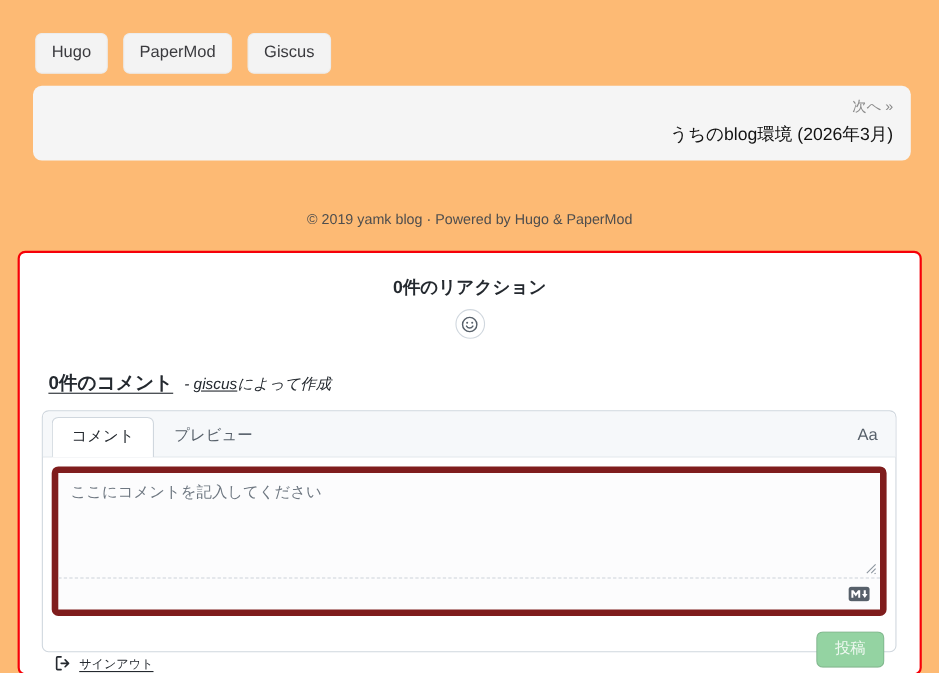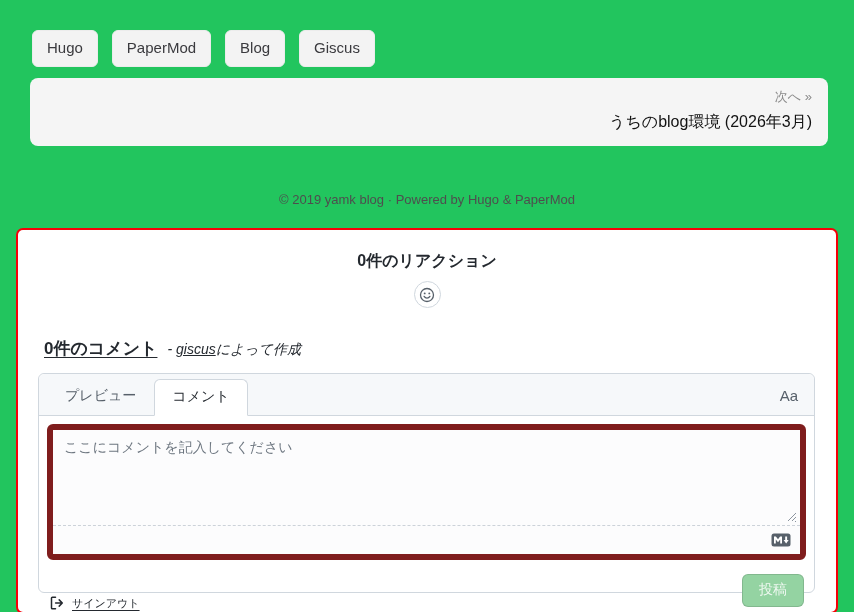--- a/index.html
+++ b/index.html
@@ -1,18 +1,18 @@
 <!DOCTYPE html>
 <html><head>
 <meta charset="utf-8">
 <style>
   * { box-sizing: border-box; }
   html,body { margin:0; padding:0; background:#fff; }
   body { font-family:"Liberation Sans","DejaVu Sans",sans-serif; color:#24292f; }
-  .page { width:854px; height:612px; position:relative; overflow:hidden; background:#22c55e; }
+  .page { width:854px; height:612px; position:relative; overflow:hidden; background:#fdba74; }
 
   
   .tags-row { display:flex; gap:14px; padding:30px 0 0 32px; }
   .tag-btn { background:#f3f3f3; border:1px solid #ececec; border-radius:6px;
              padding:8px 14px; font-size:15px; color:#3a3a3e; line-height:1.25;
              font-family:inherit; cursor:pointer; }
 
   
   .paginav { display:block; margin:11px 26px 0 30px; background:#f5f5f5; border-radius:8px;
              padding:10px 16px 13px; text-align:right; text-decoration:none; color:inherit; cursor:pointer; }
@@ -70,21 +70,20 @@
                 padding:6px 16px 7px; font-size:14px; font-family:inherit; cursor:not-allowed; }
 </style>
 </head>
 <body>
 
 <div class="page">
 
   <div class="tags-row">
     <button class="tag-btn">Hugo</button>
     <button class="tag-btn">PaperMod</button>
-    <button class="tag-btn">Blog</button>
     <button class="tag-btn">Giscus</button>
   </div>
 
   <a class="paginav">
     <div class="pag-next">次へ »</div>
     <div class="pag-title">うちのblog環境 (2026年3月)</div>
   </a>
 
   <div class="site-footer">
     <span>© 2019</span>
@@ -115,22 +114,22 @@
       <a class="comments-h">0件のコメント</a>
       <span class="byline">
         <span>-</span>
         <a style="text-decoration:underline;">giscus</a><span>によって作成</span>
       </span>
     </div>
 
     <div class="comment-frame">
 
       <div class="tab-strip">
+        <button class="tab active">コメント</button>
         <button class="tab">プレビュー</button>
-        <button class="tab active">コメント</button>
         <button class="format-toggle">Aa</button>
       </div>
 
       <div class="editor-body">
         <div class="editor-wrap">
           <div class="ta-holder">
             <textarea class="comment-ta" placeholder="ここにコメントを記入してください" style=""></textarea>
             <span class="resize-grip">
               <svg width="11" height="11" viewBox="0 0 11 11">
                 <path d="M10 2 L2 10 M10 6 L6 10 M10 10 L9 11" stroke="#8c959f" stroke-width="1" fill="none"></path>

